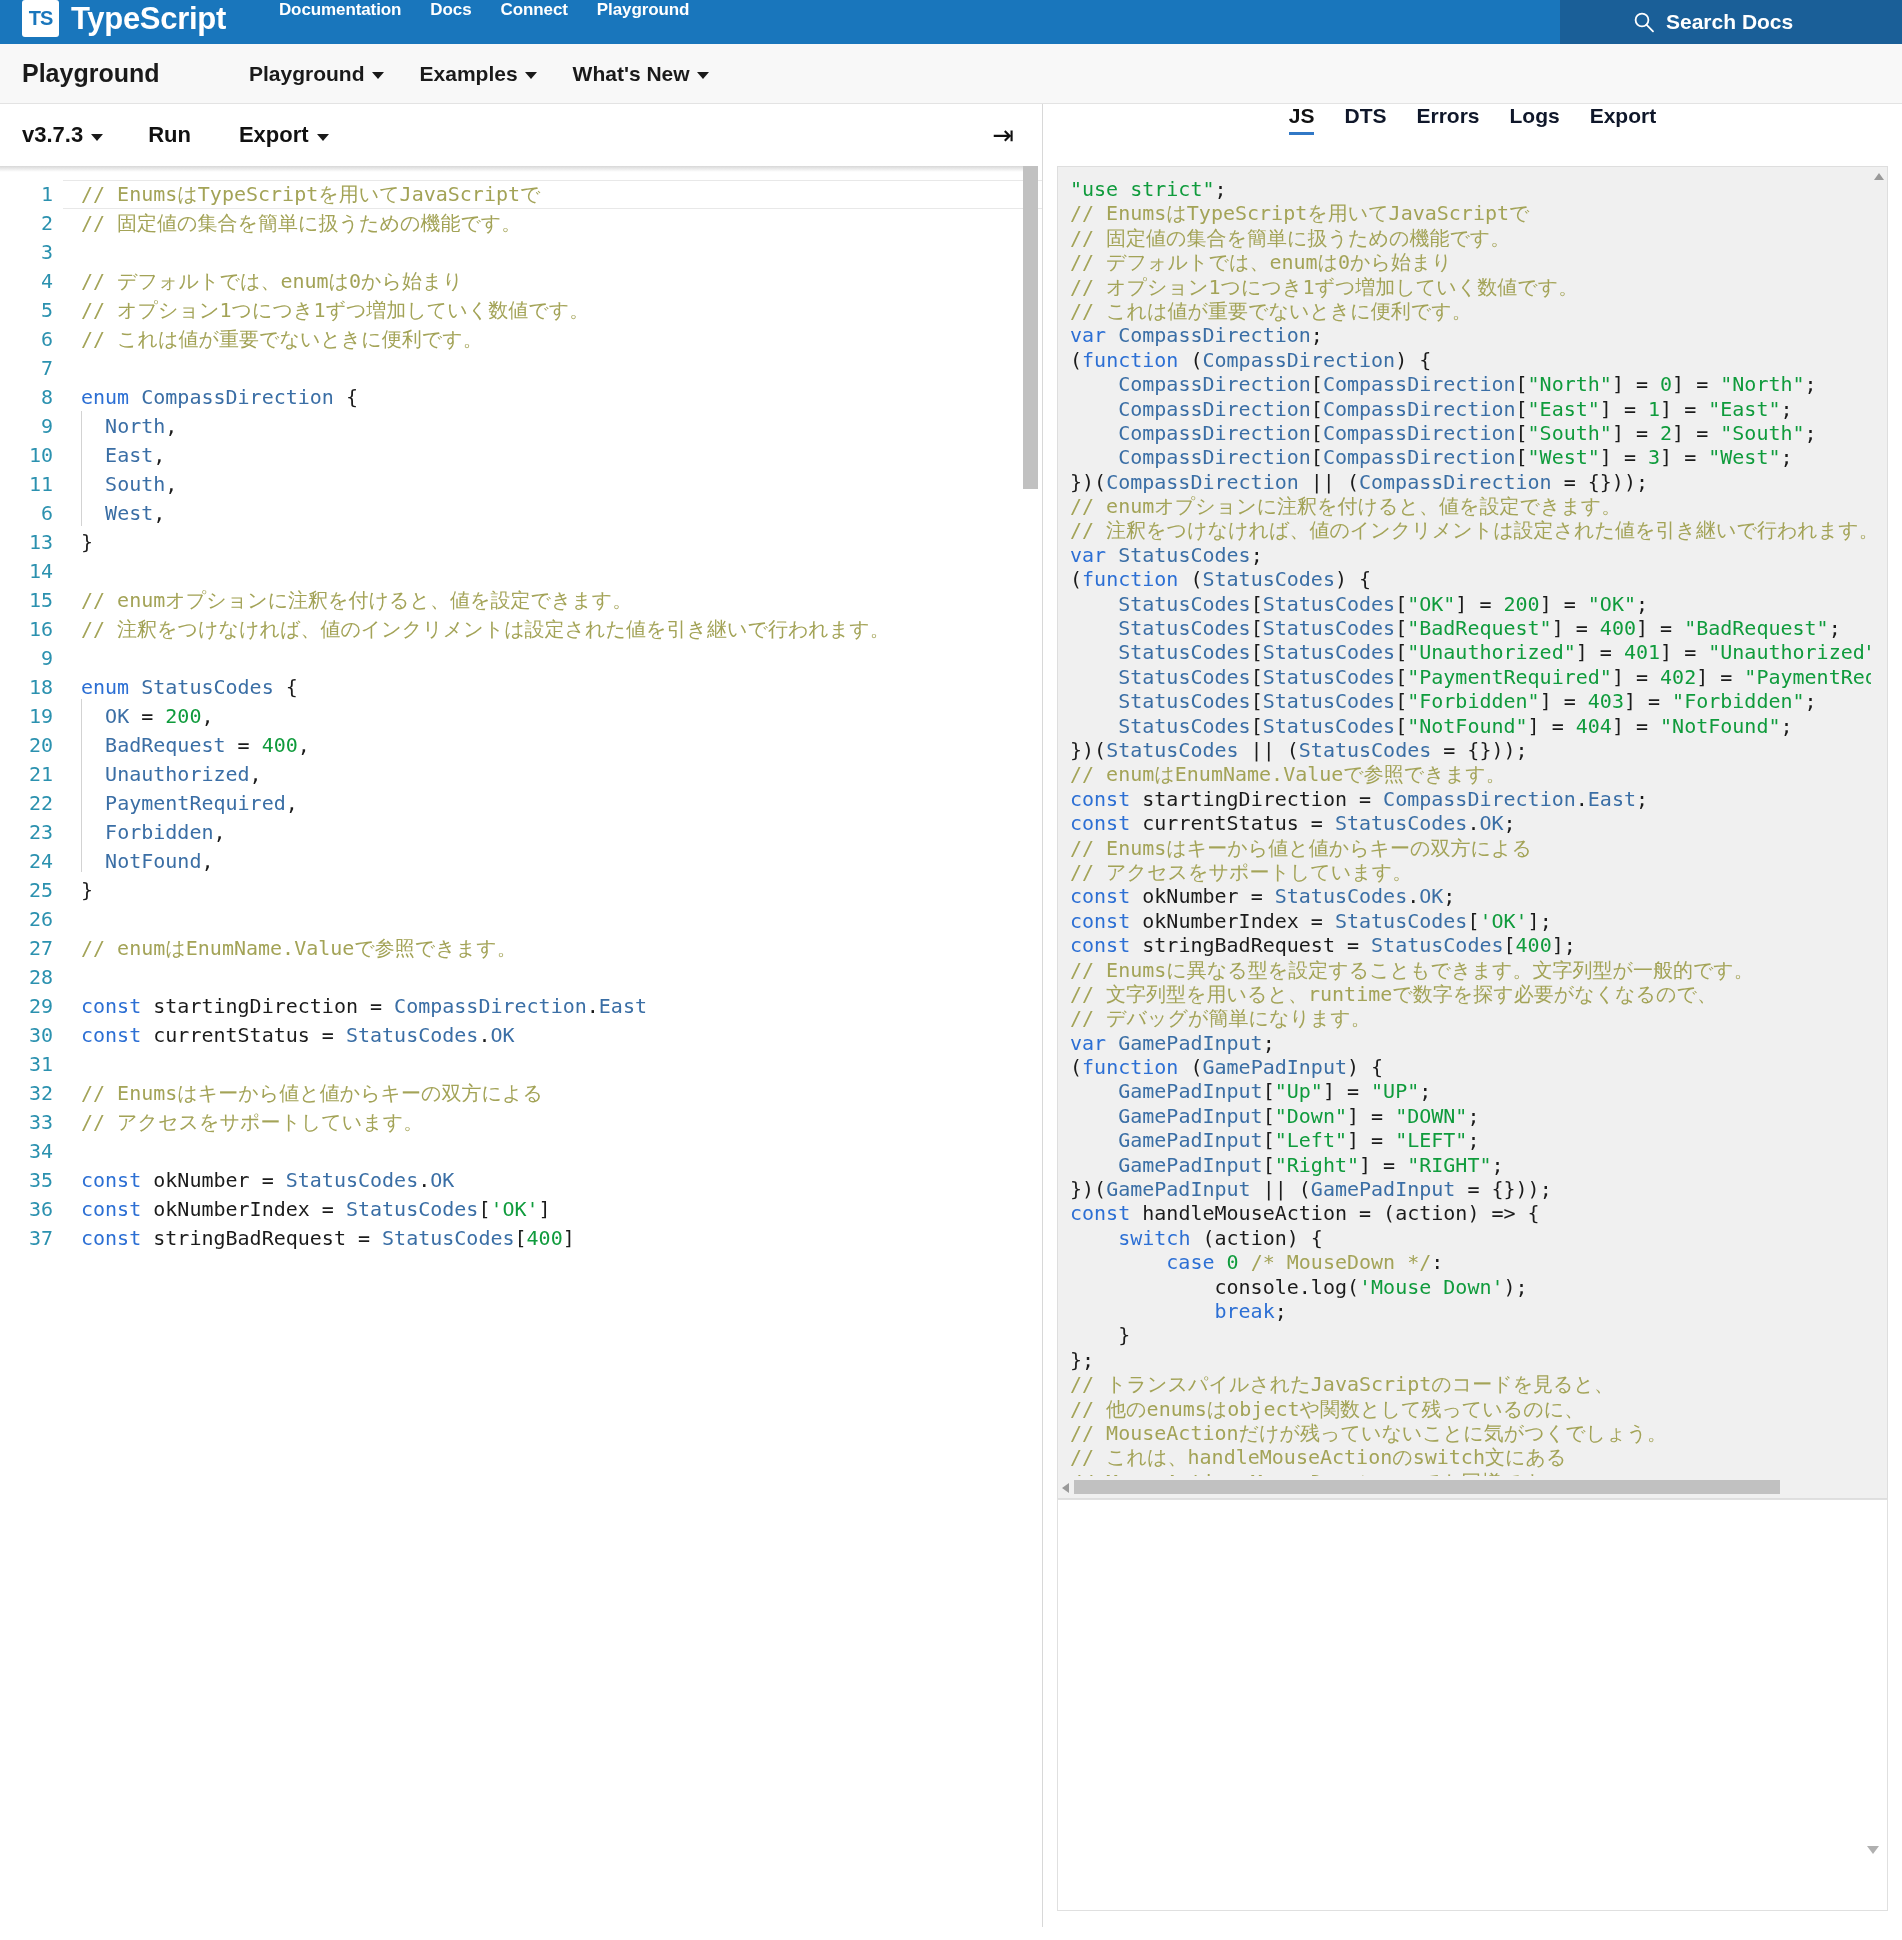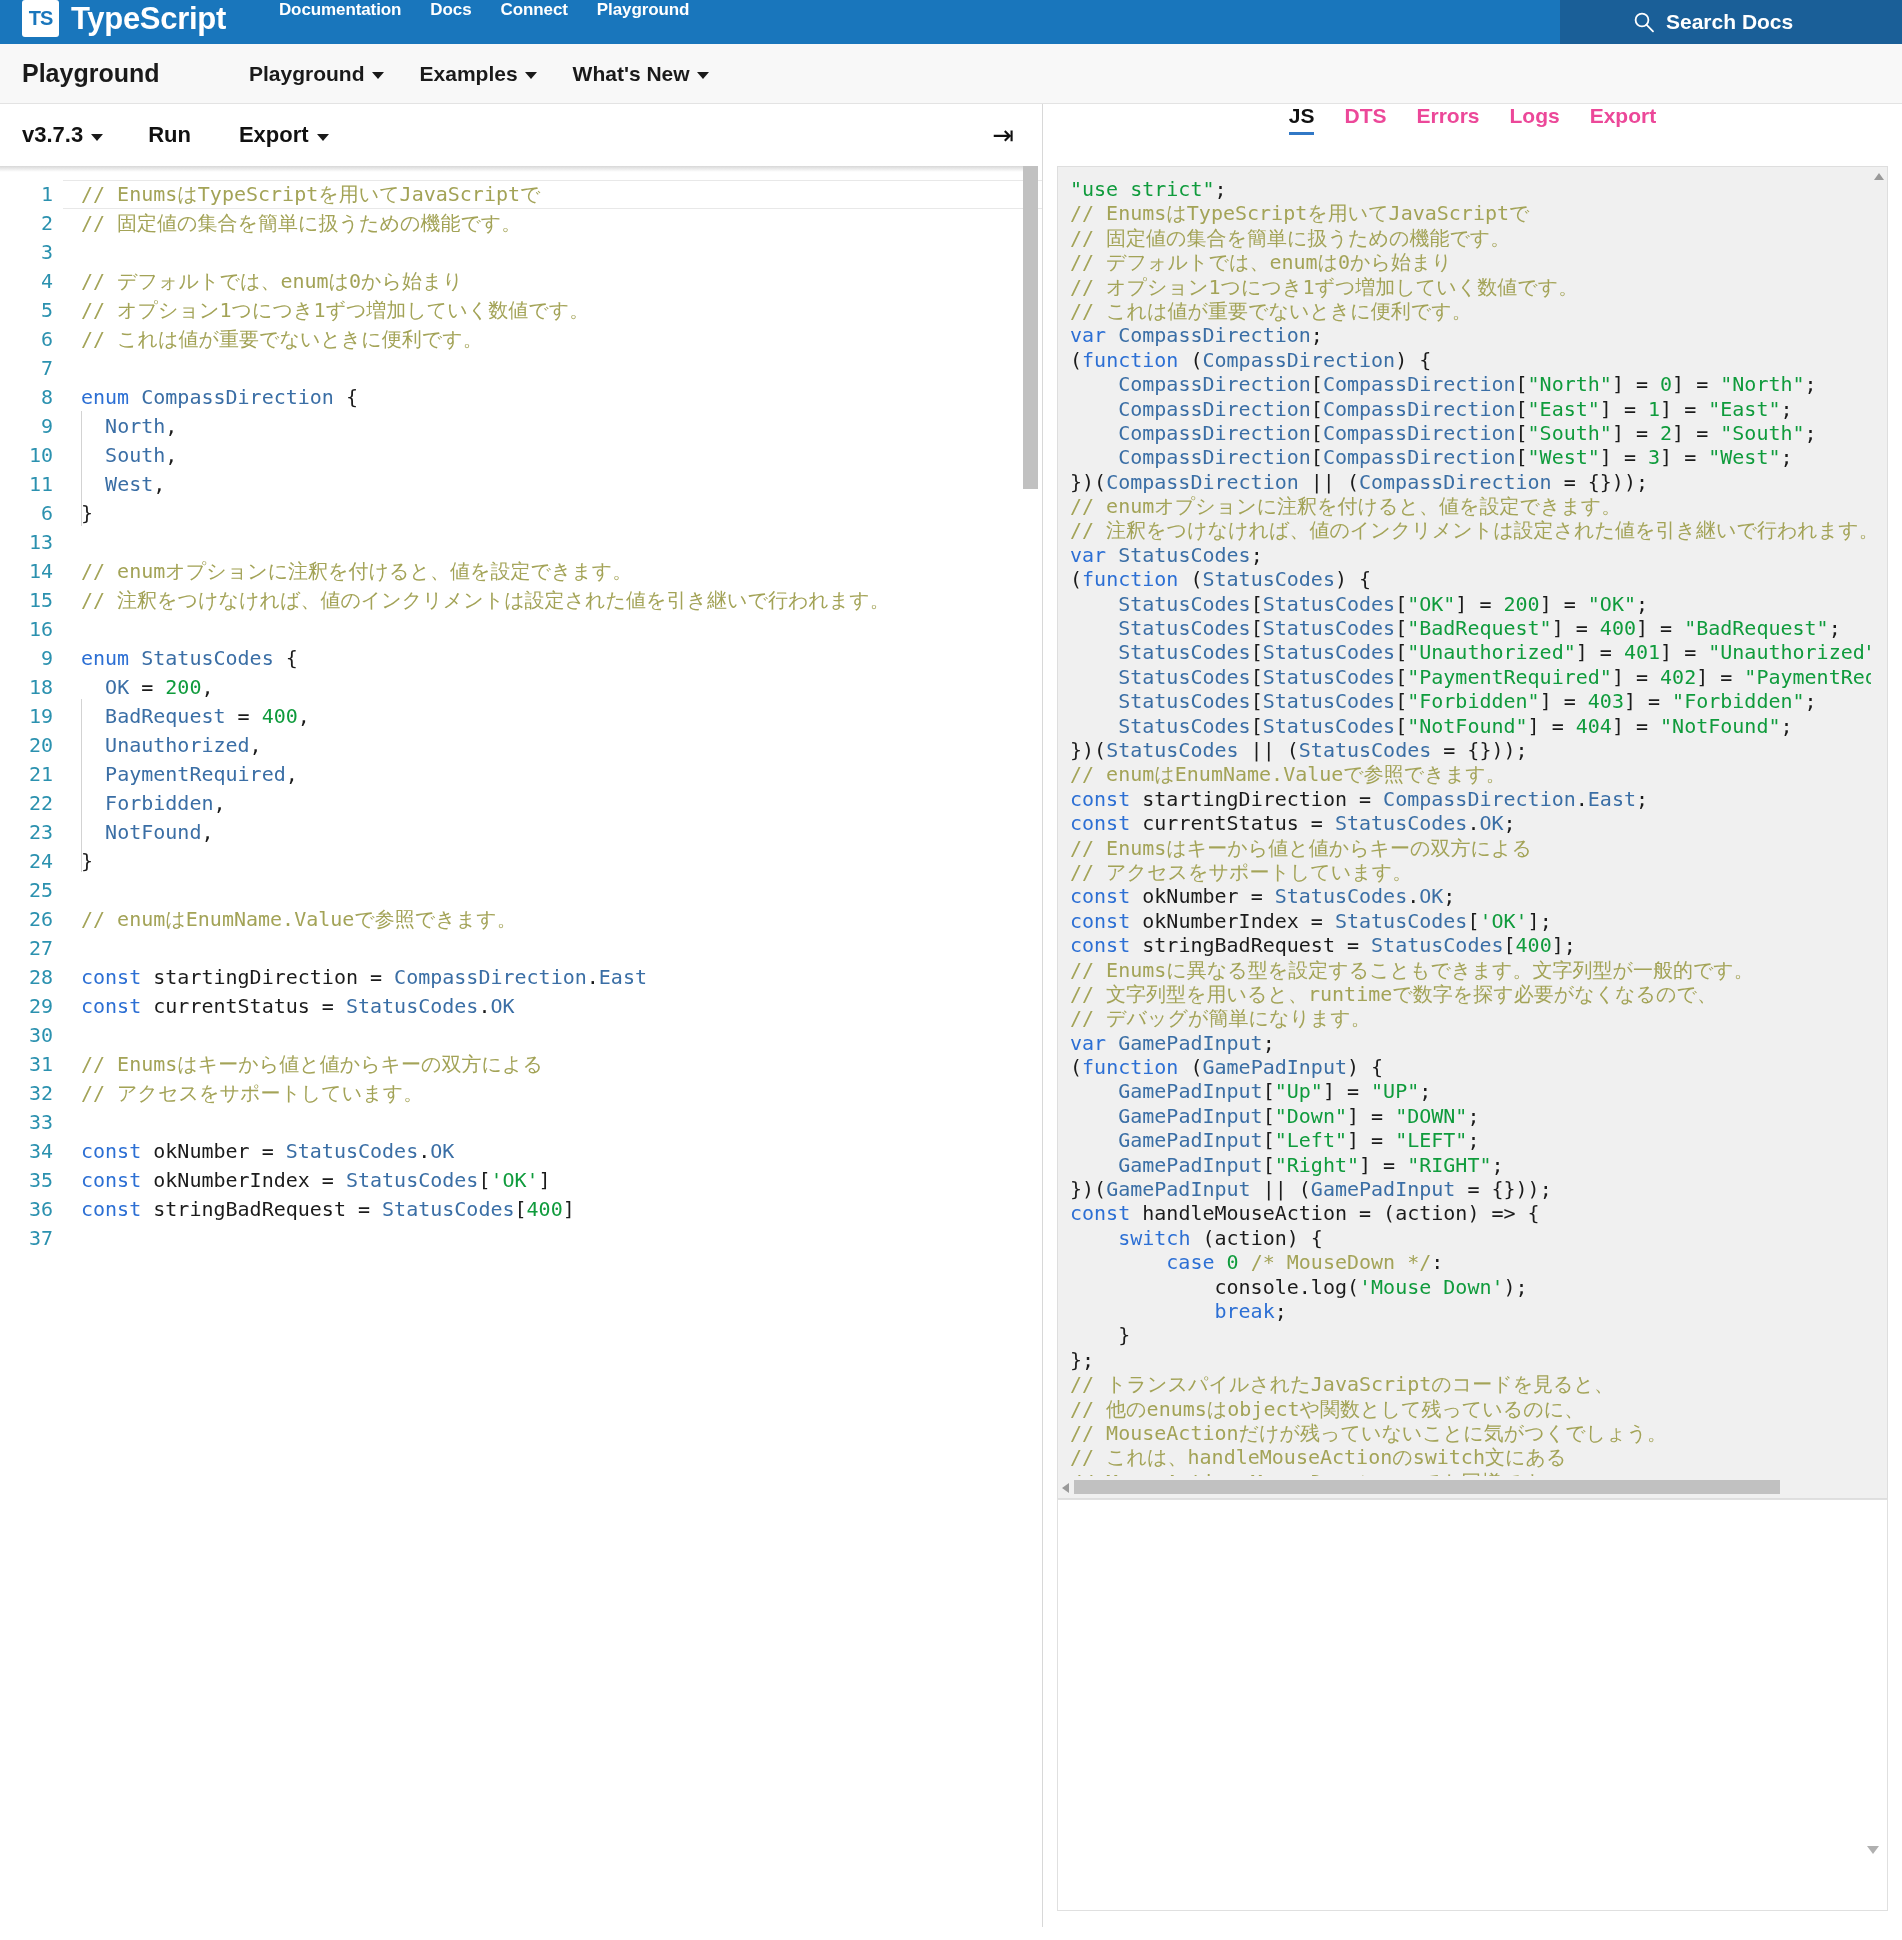--- a/index.html
+++ b/index.html
@@ -169,21 +169,21 @@
     background: #fff;
     display: flex; flex-direction: column;
   }
   .out-tabs {
     height: 62px;
     display: flex; align-items: flex-start; justify-content: center;
     gap: 30px;
     background: #fff;
   }
   .out-tab {
-    font-size: 21px; font-weight: bold; color: #ec4899;
+    font-size: 21px; font-weight: bold; color: #0f172a;
     cursor: pointer; padding-bottom: 4px;
   }
   .out-tab.active { color: #111; border-bottom: 3px solid #3178c6; }
 
   .out-body {
     position: absolute;
     left: 14px; right: 14px; top: 62px; height: 1333px;
     background: #f0f0f0;
     border: 1px solid #dedede;
     overflow: hidden;
@@ -340,20 +340,21 @@
             <div class="hl-current" style="top: 0px;"></div>
             <div class="code-line"><span class="c-comment">// EnumsはTypeScriptを用いてJavaScriptで</span></div>
             <div class="code-line"><span class="c-comment">// 固定値の集合を簡単に扱うための機能です。</span></div>
             <div class="code-line">&nbsp;</div>
             <div class="code-line"><span class="c-comment">// デフォルトでは、enumは0から始まり</span></div>
             <div class="code-line"><span class="c-comment">// オプション1つにつき1ずつ増加していく数値です。</span></div>
             <div class="code-line"><span class="c-comment">// これは値が重要でないときに便利です。</span></div>
             <div class="code-line">&nbsp;</div>
             <div class="code-line"><span class="c-keyword">enum</span><span class="c-punct"> </span><span class="c-type">CompassDirection</span><span class="c-punct"> {</span></div>
             <div class="code-line"><span class="c-punct">  </span><span class="c-type">North</span><span class="c-punct">,</span></div>
+            <div class="code-line"><span class="c-punct">  </span><span class="c-type">East</span><span class="c-punct">,</span></div>
             <div class="code-line"><span class="c-punct">  </span><span class="c-type">South</span><span class="c-punct">,</span></div>
             <div class="code-line"><span class="c-punct">  </span><span class="c-type">West</span><span class="c-punct">,</span></div>
             <div class="code-line"><span class="c-punct">}</span></div>
             <div class="code-line">&nbsp;</div>
             <div class="code-line"><span class="c-comment">// enumオプションに注釈を付けると、値を設定できます。</span></div>
             <div class="code-line"><span class="c-comment">// 注釈をつけなければ、値のインクリメントは設定された値を引き継いで行われます。</span></div>
             <div class="code-line">&nbsp;</div>
             <div class="code-line"><span class="c-keyword">enum</span><span class="c-punct"> </span><span class="c-type">StatusCodes</span><span class="c-punct"> {</span></div>
             <div class="code-line"><span class="c-punct">  </span><span class="c-type">OK</span><span class="c-punct"> = </span><span class="c-num">200</span><span class="c-punct">,</span></div>
             <div class="code-line"><span class="c-punct">  </span><span class="c-type">BadRequest</span><span class="c-punct"> = </span><span class="c-num">400</span><span class="c-punct">,</span></div>

